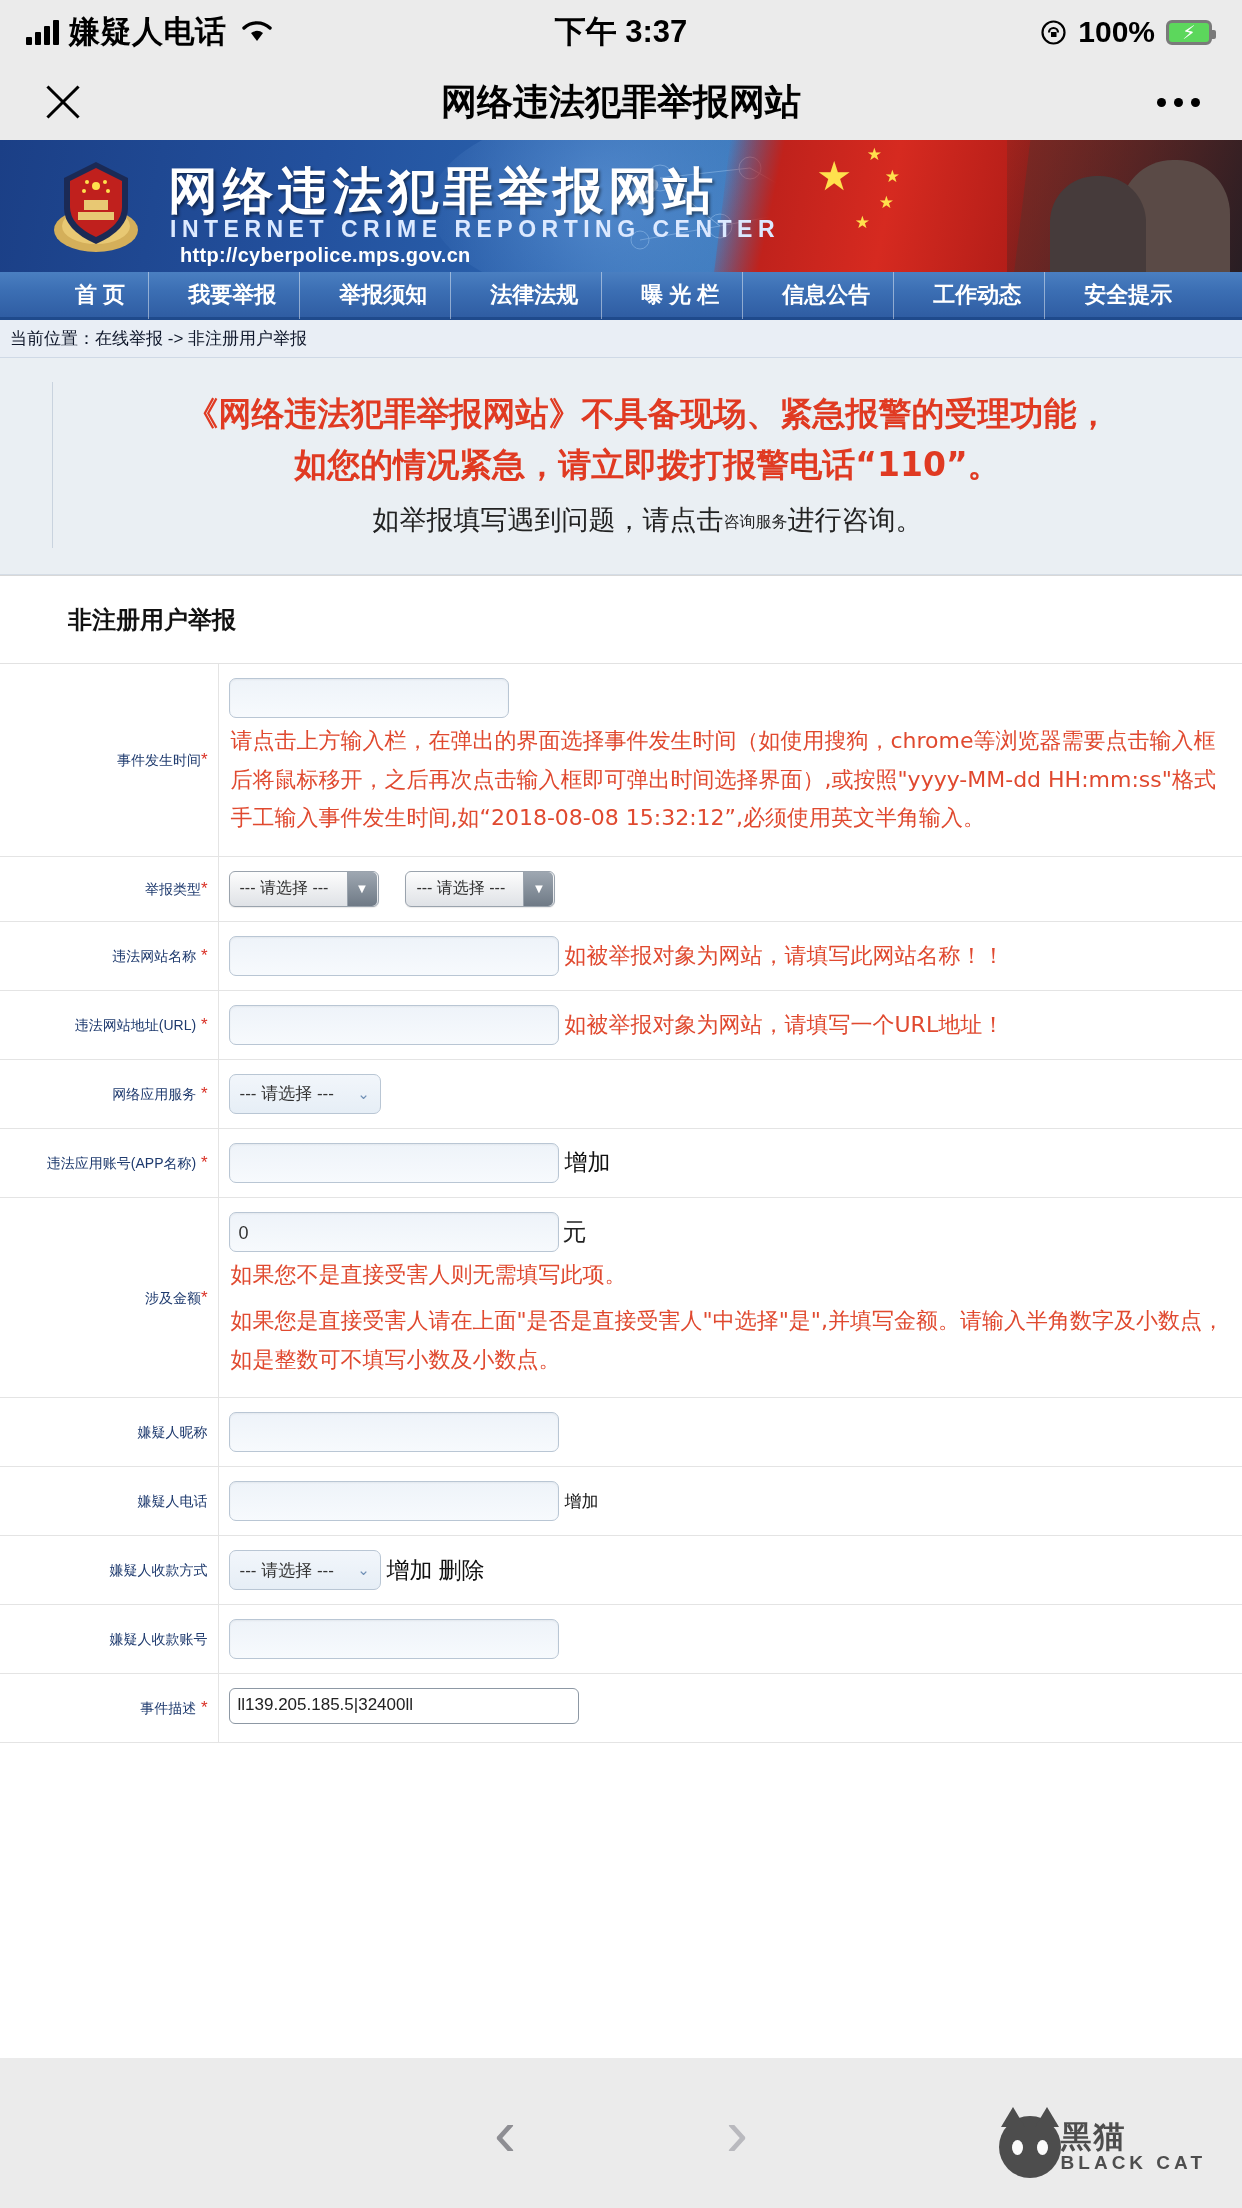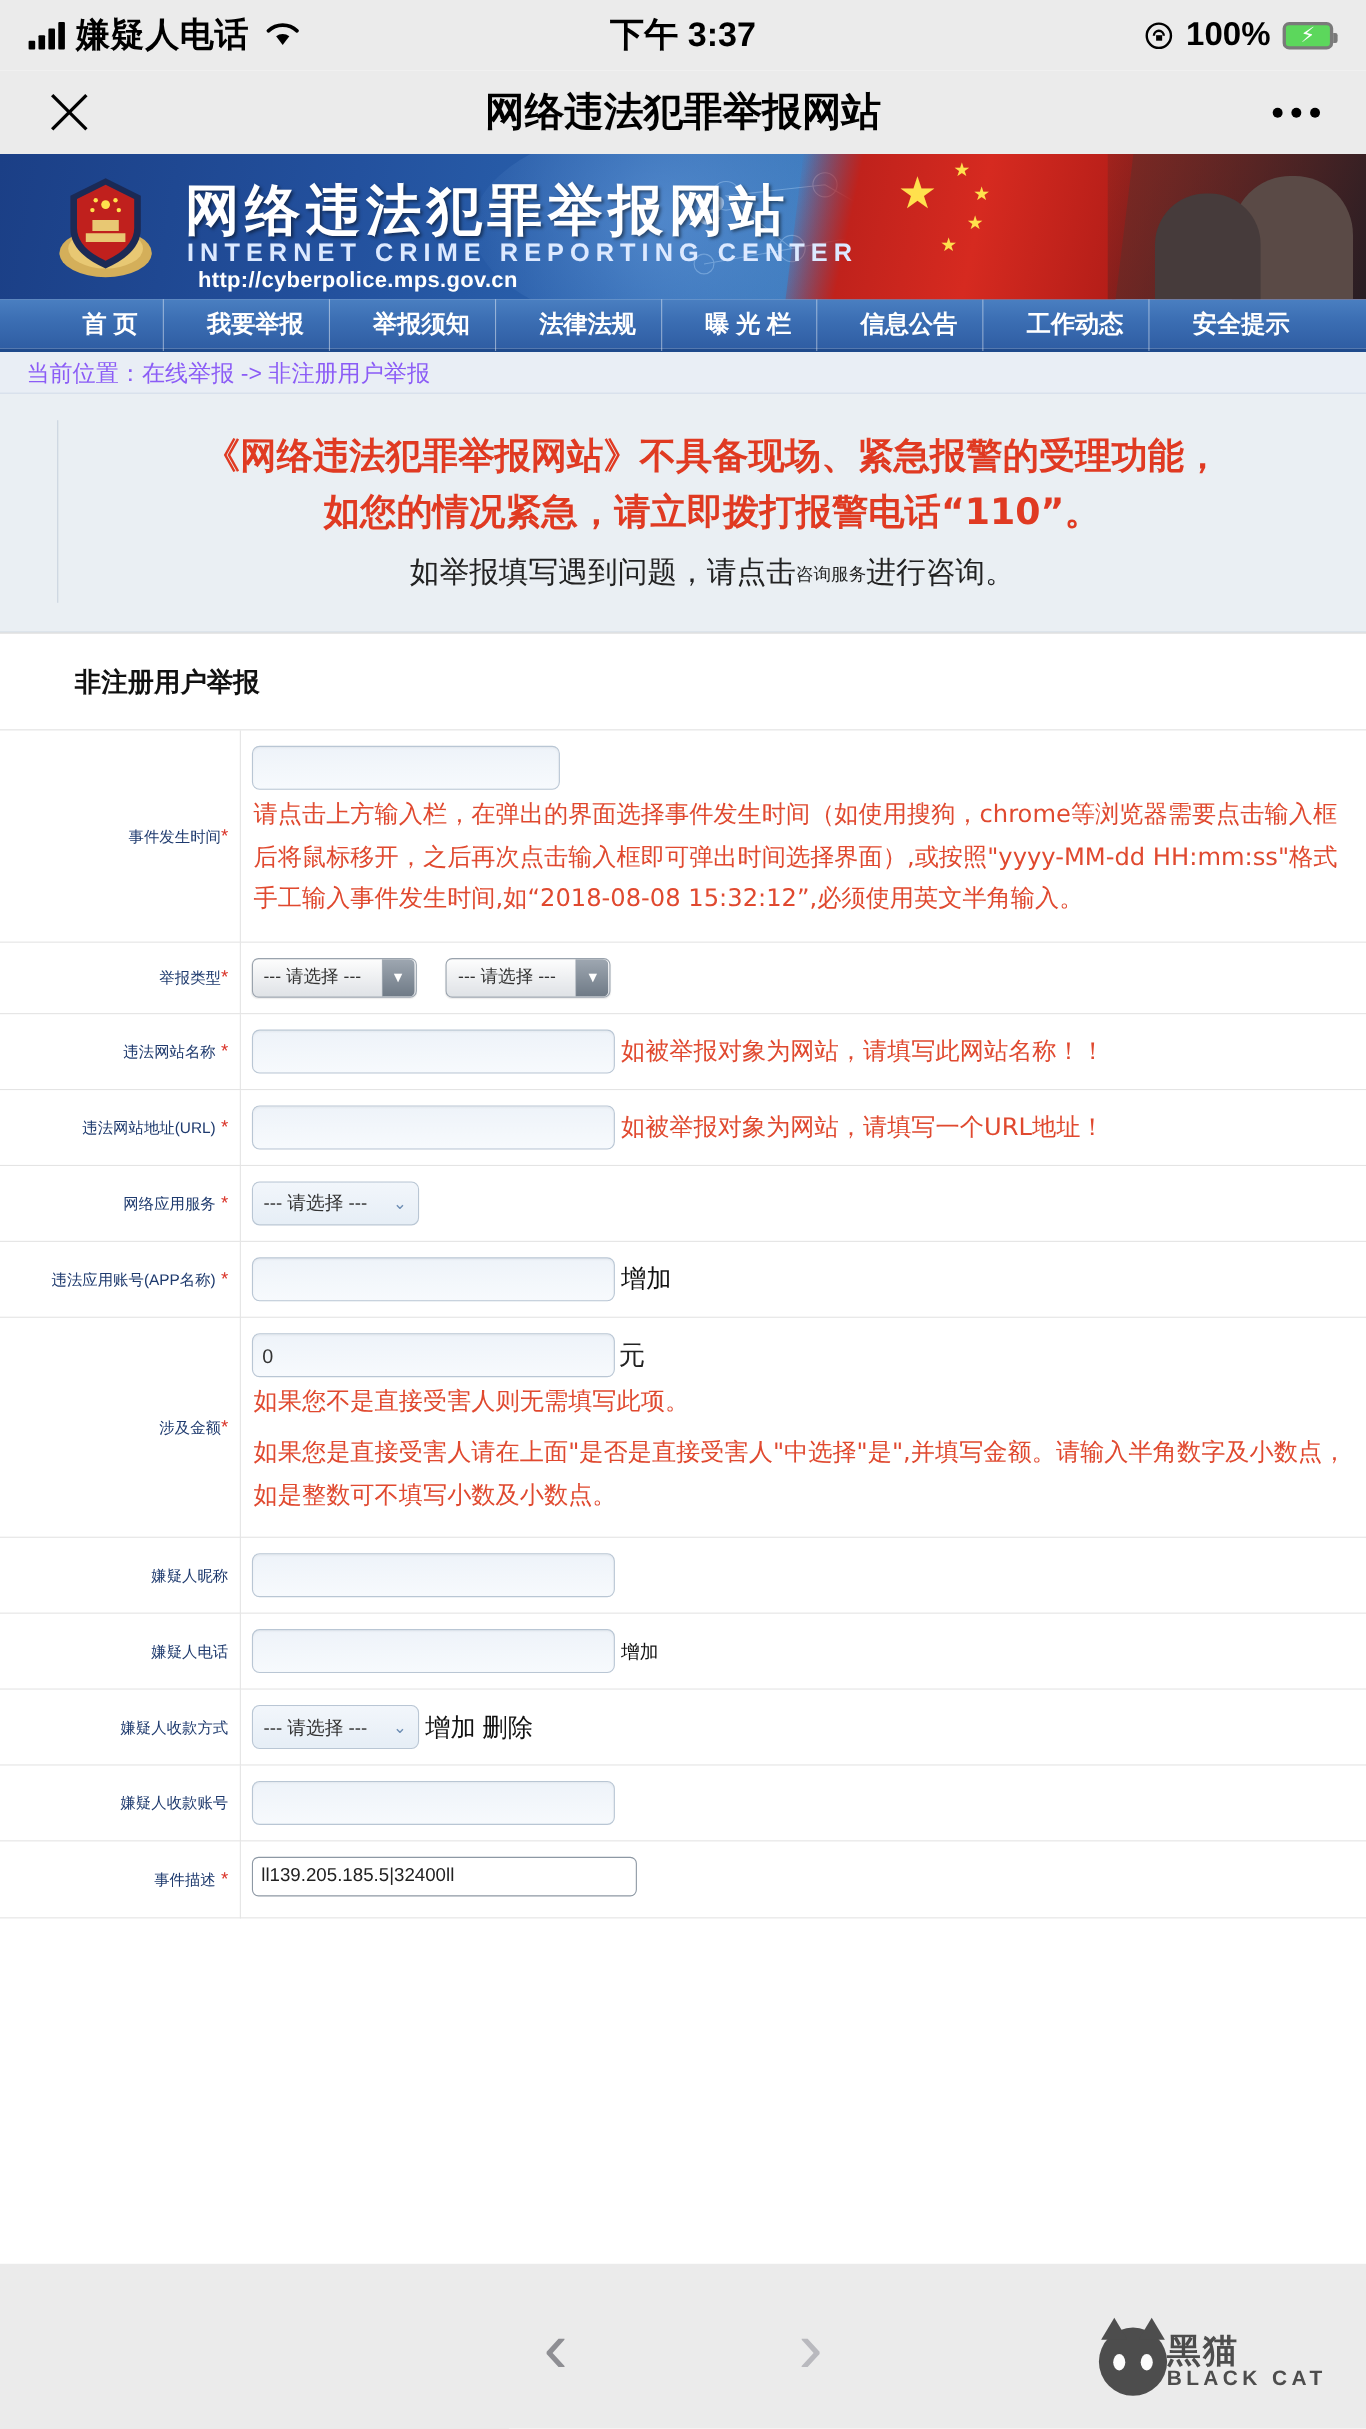--- a/index.html
+++ b/index.html
@@ -131,22 +131,22 @@
     color: #fff; font-size: 22px; font-weight: 700;
     padding: 0 23px; line-height: 48px; cursor: pointer;
     border-right: 1px solid rgba(255,255,255,.45);
     white-space: nowrap;
   }
   .sitemenu .mi:last-child { border-right: none; }
 
   
   .crumb {
     height: 38px; background: #e9eef5; border-bottom: 1px solid #cfd9e6;
-    display:flex; align-items:center; padding-left: 24px;
-    font-size: 21px; color: #8b5cf6;
+    display:flex; align-items:center; padding-left: 10px;
+    font-size: 17px; color: #0f172a;
   }
 
   
   .notice-wrap { background: #eaeff3; padding: 24px 0 26px; border-bottom: 1px solid #d5dde6; }
   .notice-inner { margin-left: 52px; border-left: 1px solid #c9d3de; padding: 6px 40px 10px 40px; }
   .notice-red {
     color: #e03a22; font-size: 33px; font-weight: 700; text-align: center;
     line-height: 1.55; font-family: "DejaVu Sans", sans-serif;
   }
   .notice-black {

